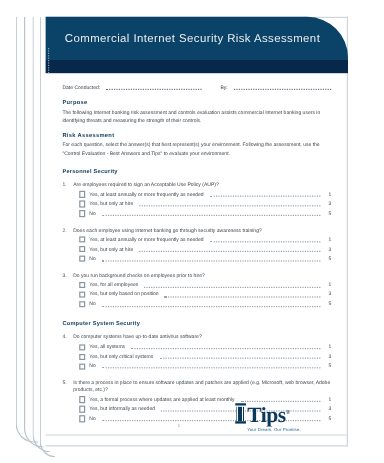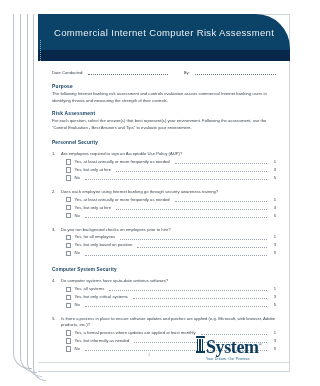--- a/index.html
+++ b/index.html
@@ -268,21 +268,21 @@
 <div id="page">
 
   <div class="tab-line t1"></div>
   <div class="tab-line t2"></div>
   <div class="tab-line t3"></div>
   <div class="tab-line t4"></div>
 
   <div id="sheet"></div>
 
   <div id="header">
-    <div id="header-title">Commercial Internet Computer Risk Assessment</div>
+    <div id="header-title">Commercial Internet Security Risk Assessment</div>
   </div>
   <div id="header-rule"></div>
   <div id="header-notch"></div>
 
   <div id="body">
 
     <div class="meta-row">
       <span class="meta-label">Date Conducted:</span>
       <span class="meta-field date"></span>
       <span class="meta-spacer"></span>
@@ -444,18 +444,18 @@
   <div id="page-num">1</div>
   <div id="footer-rule"></div>
 
   <div id="logo">
     <div class="logo-column">
       <div class="cap"></div>
       <div class="shaft"></div>
       <div class="base"></div>
     </div>
     <div class="logo-right">
-      <div class="logo-word"><span>System</span><span class="logo-tm">®</span></div>
+      <div class="logo-word"><span>Tips</span><span class="logo-tm">®</span></div>
       <div class="logo-tag">Your Dream. Our Promise.</div>
     </div>
   </div>
 
 </div>
 
 </body></html>

